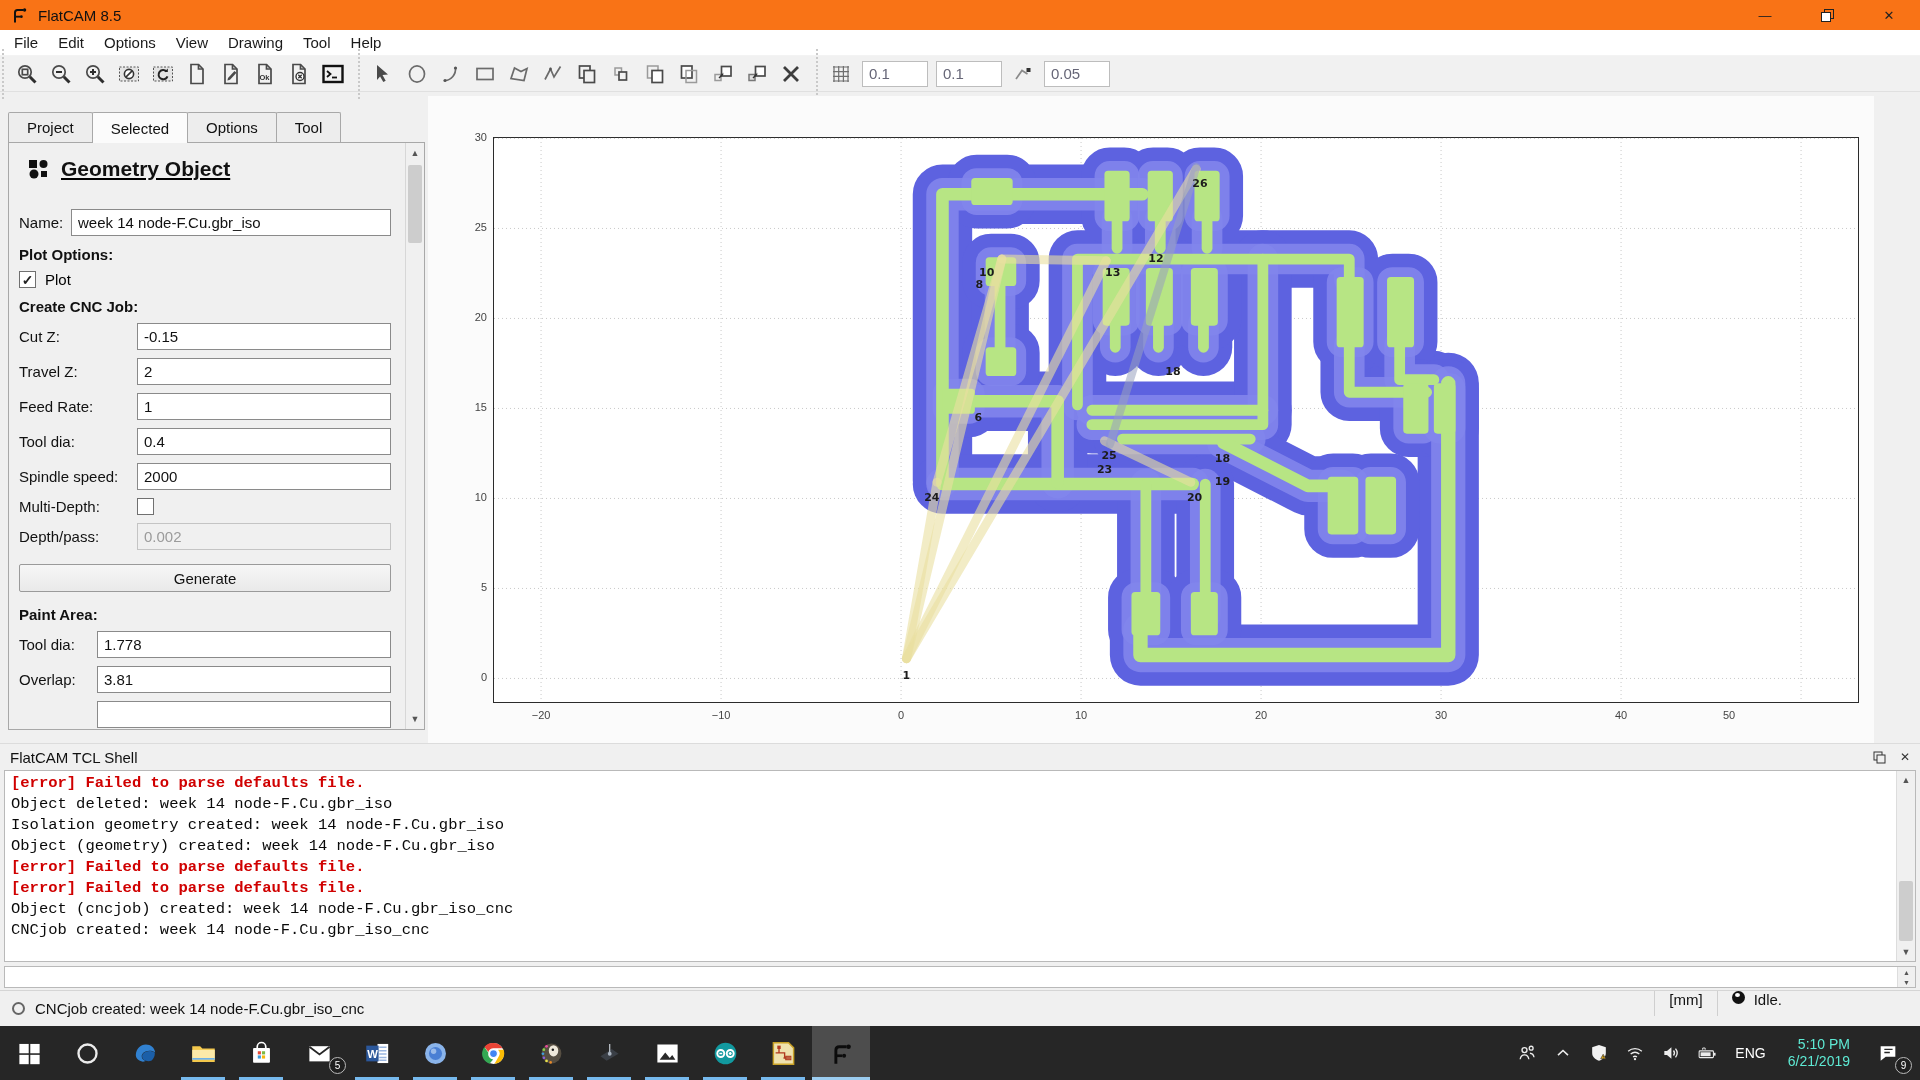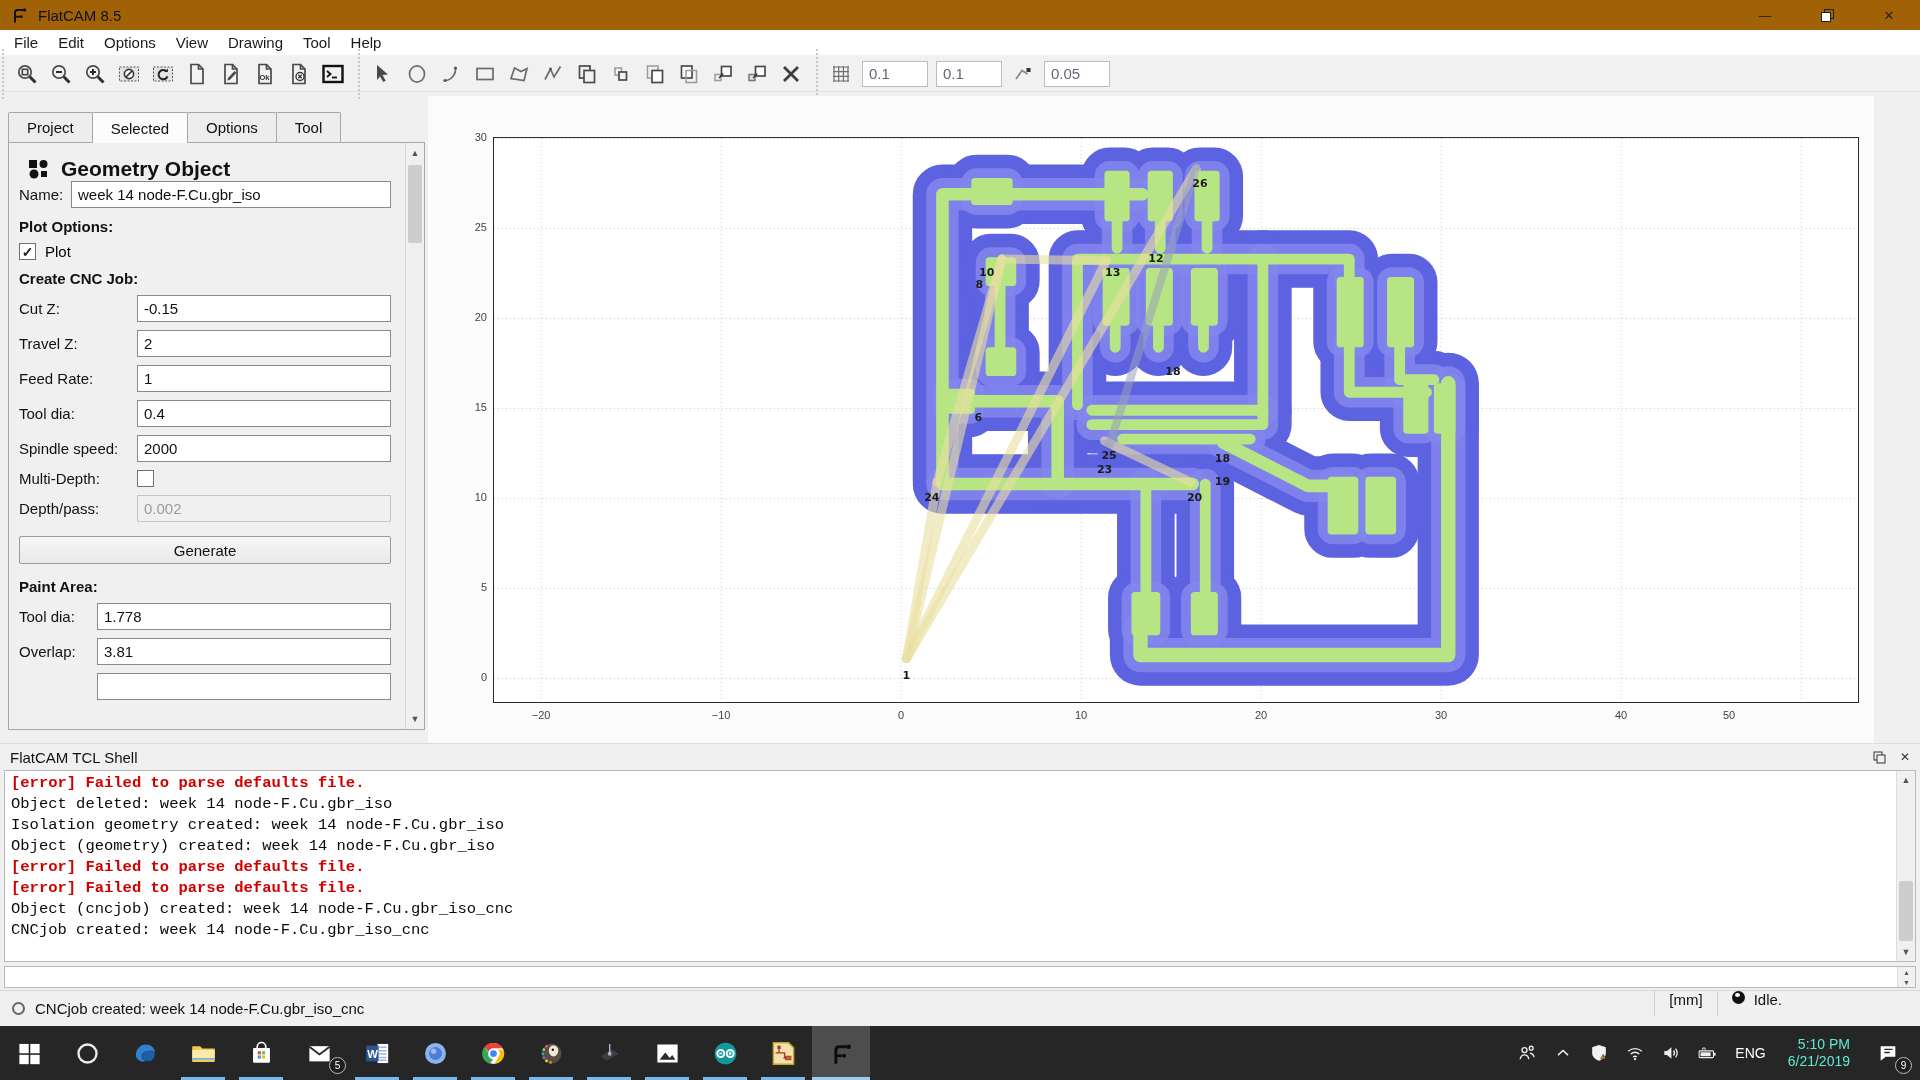--- a/index.html
+++ b/index.html
@@ -1,19 +1,19 @@
 <!DOCTYPE html>
 <html><head>
 <meta charset="utf-8">
 <style>
   html,body{margin:0;padding:0;width:1920px;height:1080px;overflow:hidden;
     font-family:"Liberation Sans",sans-serif;background:#f0f0f0;position:relative;}
   *{box-sizing:border-box;}
   
-  #titlebar{position:absolute;left:0;top:0;width:1920px;height:30px;background:#a16207;display:flex;align-items:center;}
+  #titlebar{position:absolute;left:0;top:0;width:1920px;height:30px;background:#f97316;display:flex;align-items:center;}
   #titlebar .app-ico{width:20px;height:20px;margin:0 8px 0 10px;}
   #titlebar .ttl{font-size:15px;color:#111;}
   #win-controls{position:absolute;right:0;top:0;height:30px;display:flex;}
   .win-btn{width:62px;height:30px;display:flex;align-items:center;justify-content:center;color:#222;font-size:13px;}
   
   #menubar{position:absolute;left:0;top:30px;width:1920px;height:26px;background:#fff;display:flex;align-items:center;padding-left:4px;border-bottom:1px solid #f3f3f3;}
   .menu-item{padding:3px 10px;font-size:15px;color:#1a1a1a;}
   
   #toolbar{position:absolute;left:0;top:56px;width:1920px;height:36px;background:#f1f1f1;border-bottom:1px solid #e0e0e0;display:flex;align-items:center;}
   .tb-group{display:flex;align-items:center;height:50px;padding:0 6px;border-left:2px dotted #c9c9c9;margin-left:2px;}
@@ -21,21 +21,21 @@
   .tb-btn{width:34px;height:30px;display:flex;align-items:center;justify-content:center;}
   .tb-btn svg{width:24px;height:24px;}
   .tb-input{width:66px;height:26px;border:1px solid #bdbdbd;background:#fff;font-size:15px;color:#667;padding:1px 6px;margin:0 4px;font-family:"Liberation Sans",sans-serif;}
   
   #tabstrip{position:absolute;left:8px;top:112px;height:31px;display:flex;}
   .tab{height:30px;padding:0 18px;display:flex;align-items:center;font-size:15px;color:#111;
        border:1px solid #a8a8a8;border-bottom:none;background:#ededed;margin-right:-1px;border-radius:2px 2px 0 0;}
   .tab.active{background:#fbfbfb;height:31px;position:relative;z-index:2;}
   #panel{position:absolute;left:8px;top:142px;width:417px;height:588px;background:#f0f0f0;border:1px solid #a8a8a8;overflow:hidden;}
   #panel-content{position:absolute;left:0;top:0;width:392px;padding:8px 10px 0 10px;}
-  #panel-title-row{display:flex;align-items:center;margin:6px 0 0 8px;}
+  #panel-title-row{display:flex;align-items:center;margin:6px 0 28px 8px;text-decoration:underline;}
   #panel-title-row svg{width:24px;height:24px;margin-right:10px;}
   #panel-title{font-size:21px;font-weight:bold;color:#111;}
   .prow{display:flex;align-items:center;margin-bottom:8px;}
   .prow .plabel{width:118px;font-size:15px;color:#111;flex:none;}
   .prow input{flex:1;height:27px;border:1px solid #8a8a8a;background:#fff;font-size:15px;padding:2px 6px;font-family:"Liberation Sans",sans-serif;color:#111;}
   .prow input:disabled{background:#f0f0f0;color:#9b9b9b;border-color:#c4c4c4;}
   .sect{font-size:15px;font-weight:bold;color:#111;margin:10px 0 8px 0;}
   .checkbox{width:17px;height:17px;border:1px solid #707070;background:#fff;display:flex;align-items:center;justify-content:center;font-size:14px;color:#222;font-weight:bold;line-height:1;}
   #generate-btn{width:100%;height:28px;margin:6px 0 4px 0;background:linear-gradient(#f6f6f6,#e9e9e9);border:1px solid #9a9a9a;font-size:15px;color:#111;border-radius:2px;font-family:"Liberation Sans",sans-serif;}
   .prow.paint .plabel{width:78px;}

